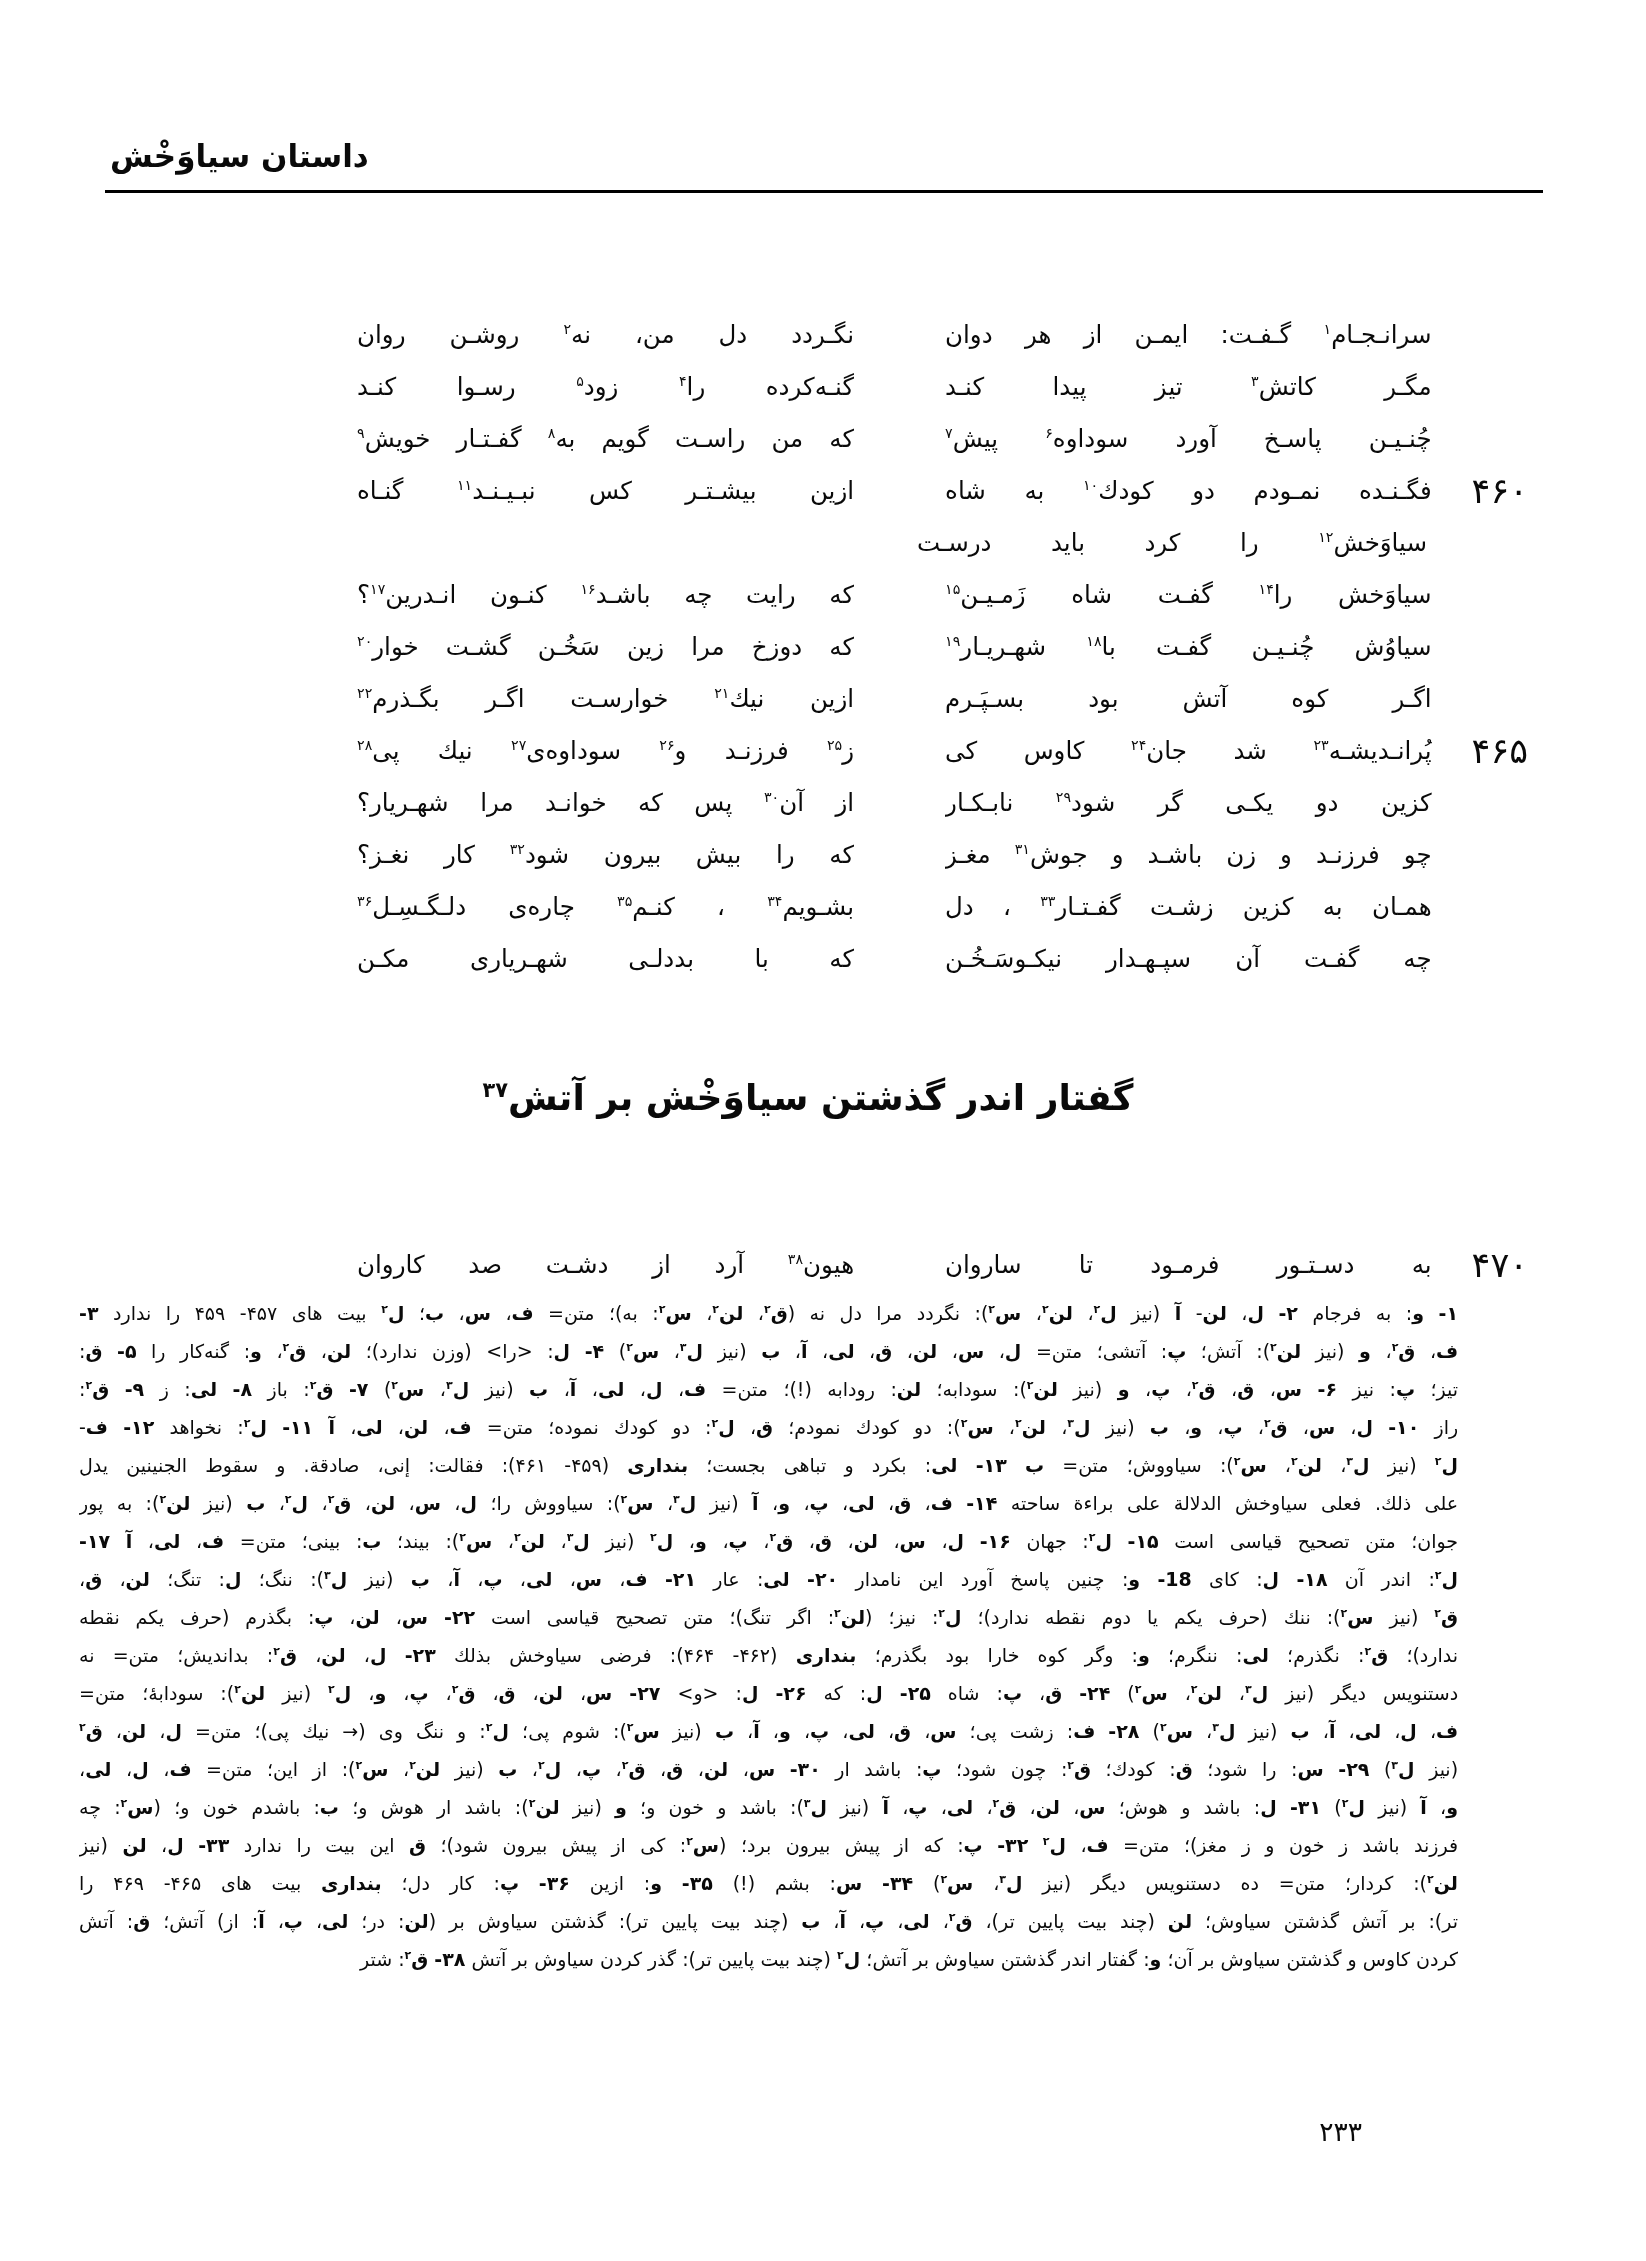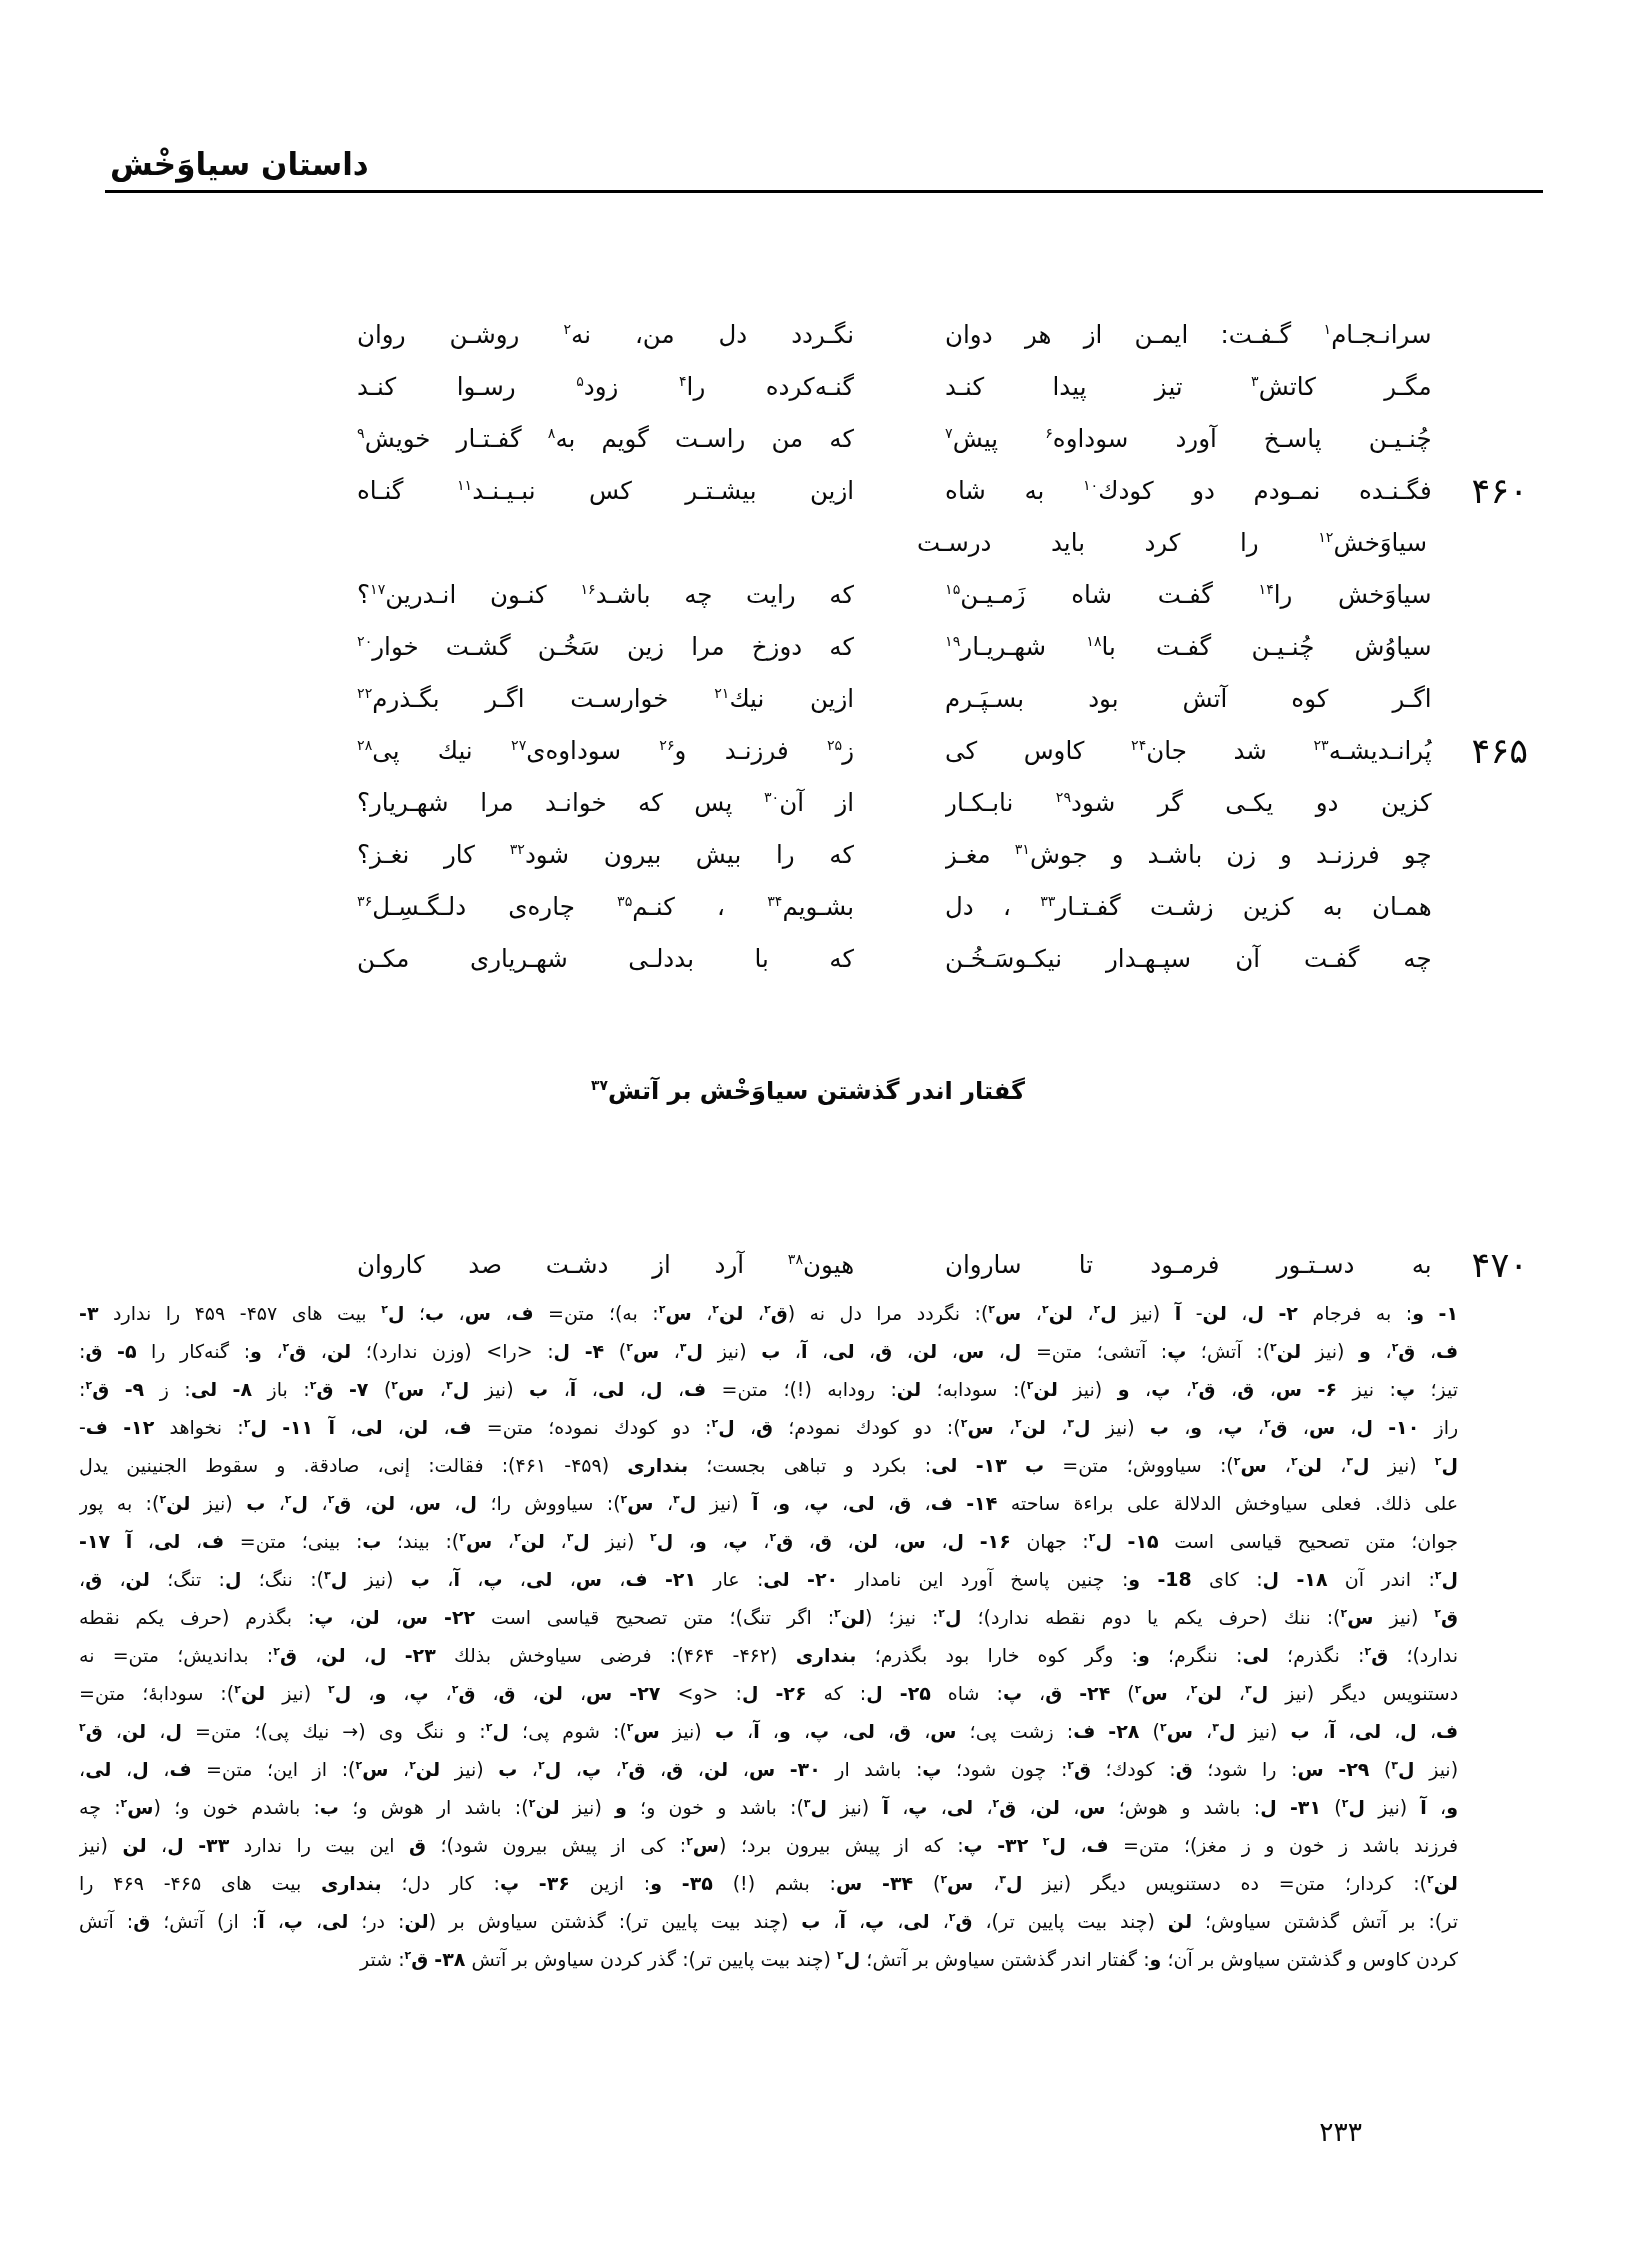--- a/index.html
+++ b/index.html
@@ -3,35 +3,34 @@
 <meta charset="utf-8">
 <style>
   html,body{margin:0;padding:0;}
   body{
     width:1647px;height:2261px;position:relative;background:#ffffff;color:#0a0a0a;
     font-family:"DejaVu Sans", sans-serif;direction:rtl;overflow:hidden;
   }
   .running-head{
     position:absolute;left:110px;top:138px;font-size:31px;font-weight:bold;direction:rtl;
     letter-spacing:0px;
-    margin-top:8px;
   }
   .header-rule{position:absolute;left:105px;top:190px;width:1438px;height:2.8px;background:#000;}
   .poem{position:absolute;direction:rtl;}
   #poem-main{left:329px;top:309px;width:1199px;}
   #poem-470{left:329px;top:1239px;width:1199px;}
   .verse-row{display:flex;height:52px;align-items:center;}
   .verse-num{width:101px;font-size:35px;text-align:right;padding:0;}
   .hemi{font-size:24.5px;text-align:justify;text-align-last:justify;overflow:hidden;height:42px;line-height:42px;margin-left:28px;}
   .hemi-right{width:510px;}
   .hemi-left{width:521px;}
   .spacer{width:66px;}
   .section-heading{
     position:absolute;left:259px;top:1077px;width:1098px;margin:0;text-align:center;
-    font-size:24px;font-weight:bold;direction:rtl;
+    font-size:36px;font-weight:bold;direction:rtl;
   }
   .footnotes{position:absolute;left:79px;top:1294px;width:1379px;direction:rtl;font-size:19px;}
   .fn-line{height:38px;line-height:38px;text-align:justify;text-align-last:justify;overflow:hidden;}
   .fn-line.last{text-align-last:right;}
   .page-number{position:absolute;left:0;top:2116px;width:1362px;text-align:right;font-size:26.6px;}
   sup{font-size:0.58em;vertical-align:super;line-height:0;}
   b{font-weight:bold;}
 </style>
 </head>
 <body>

